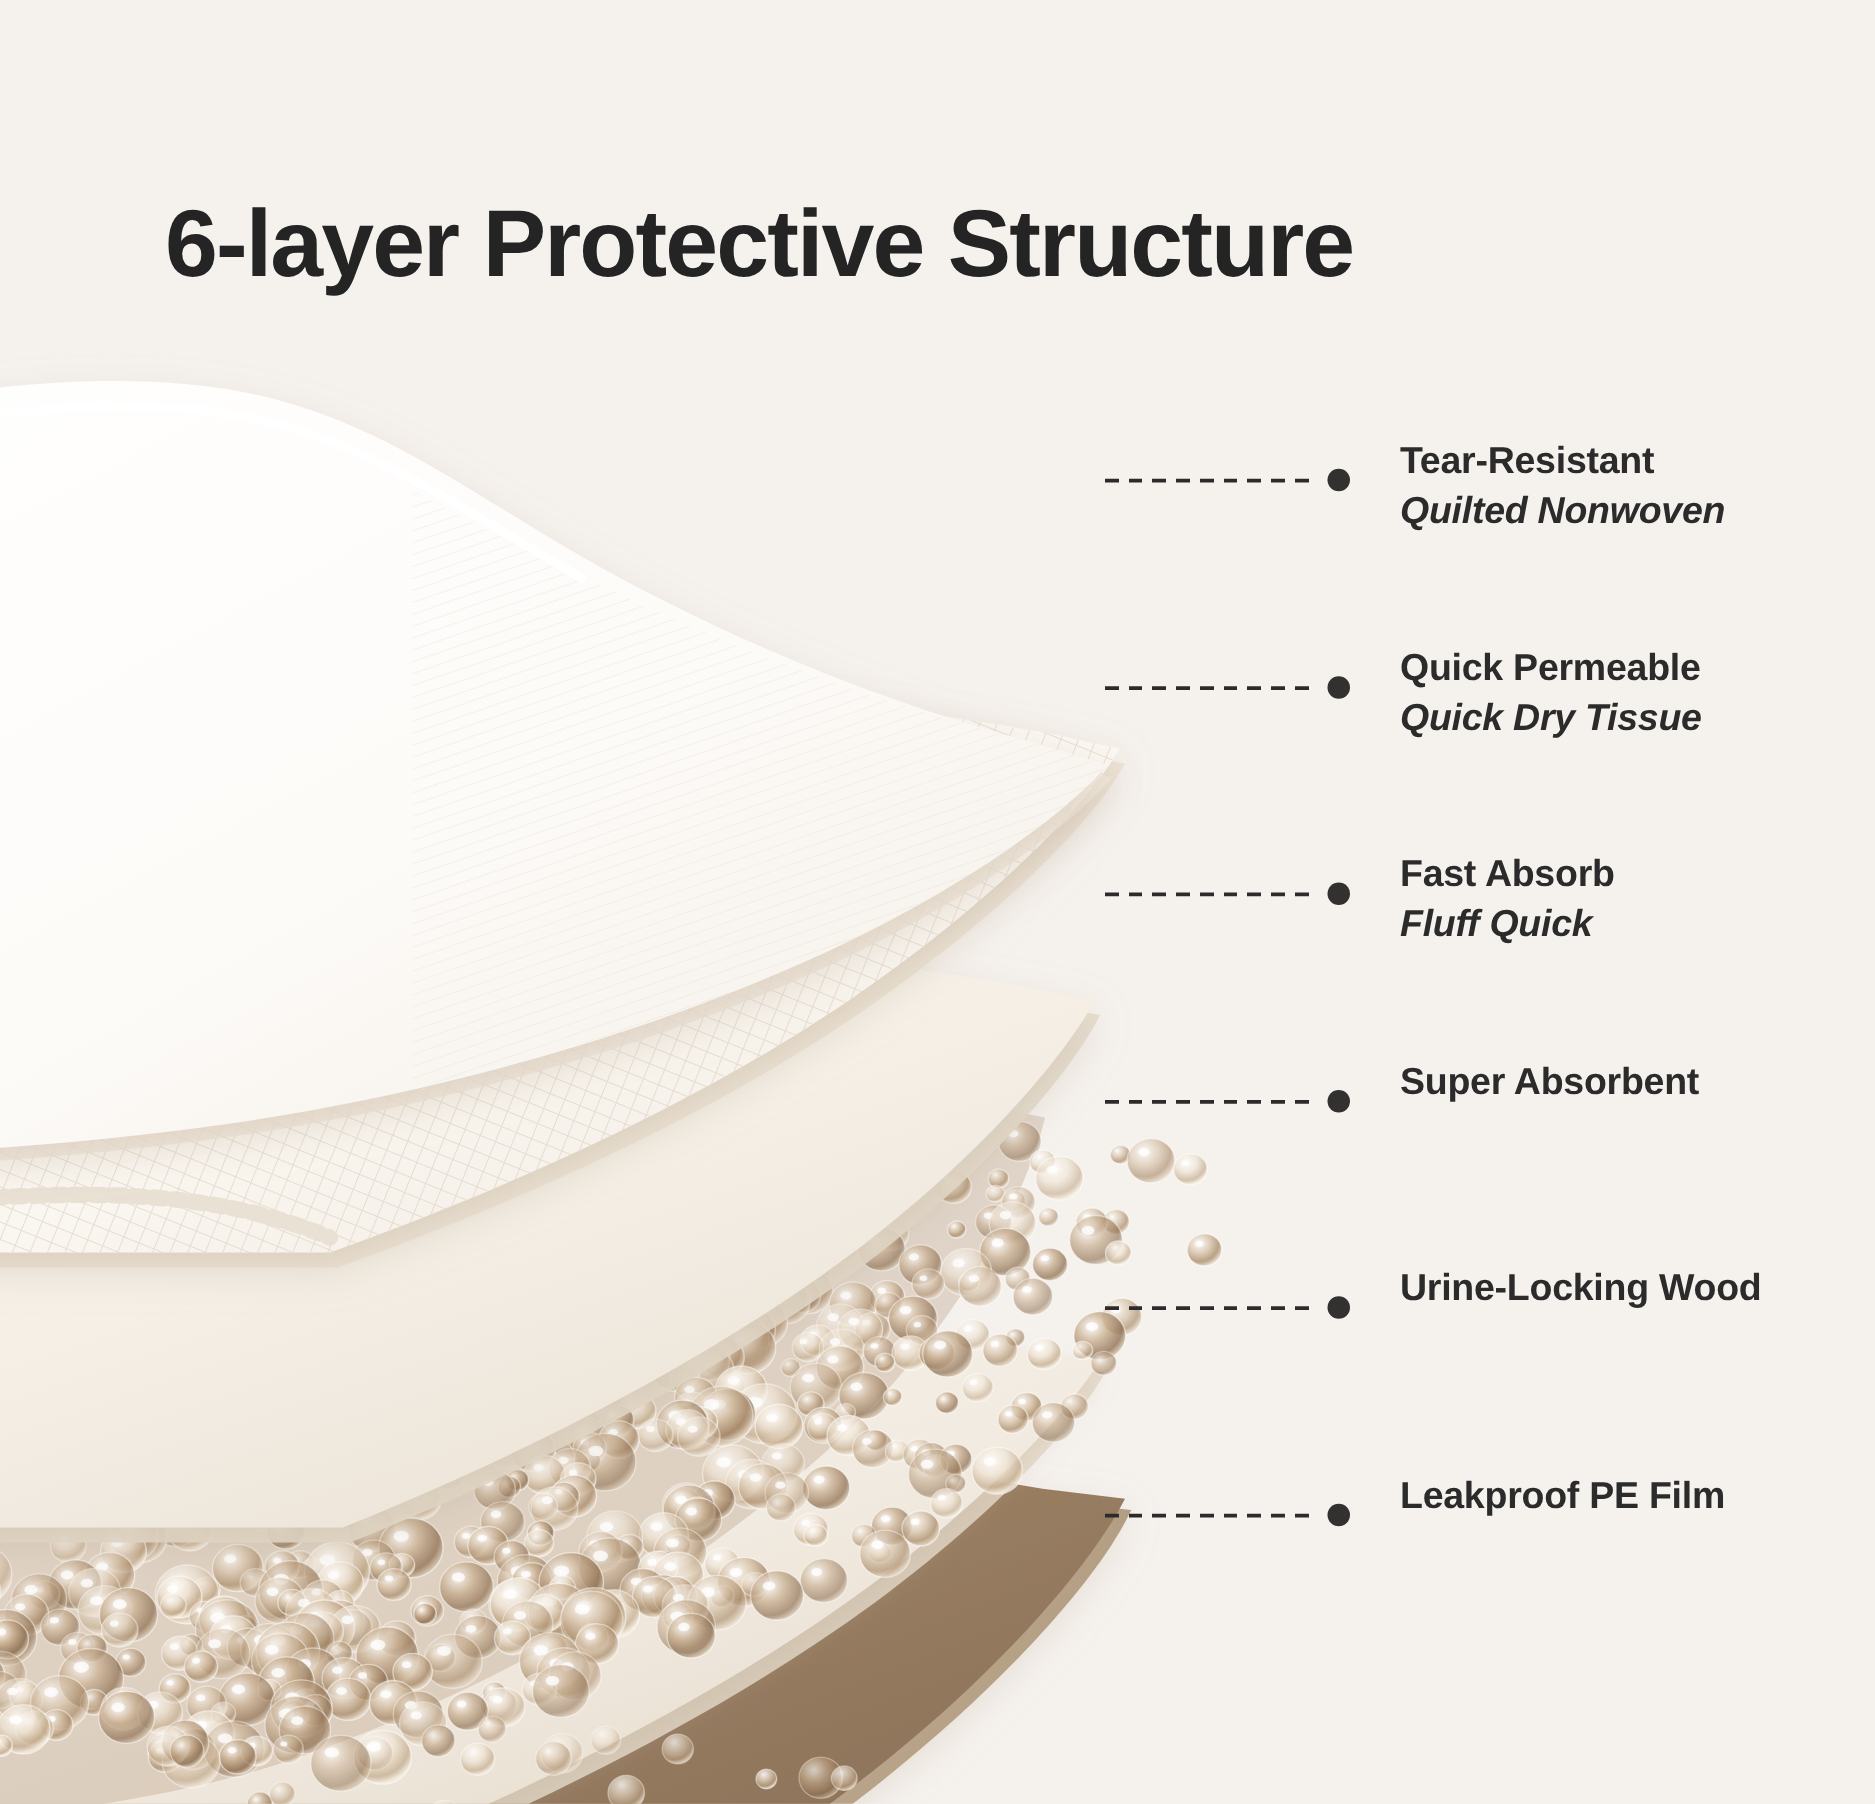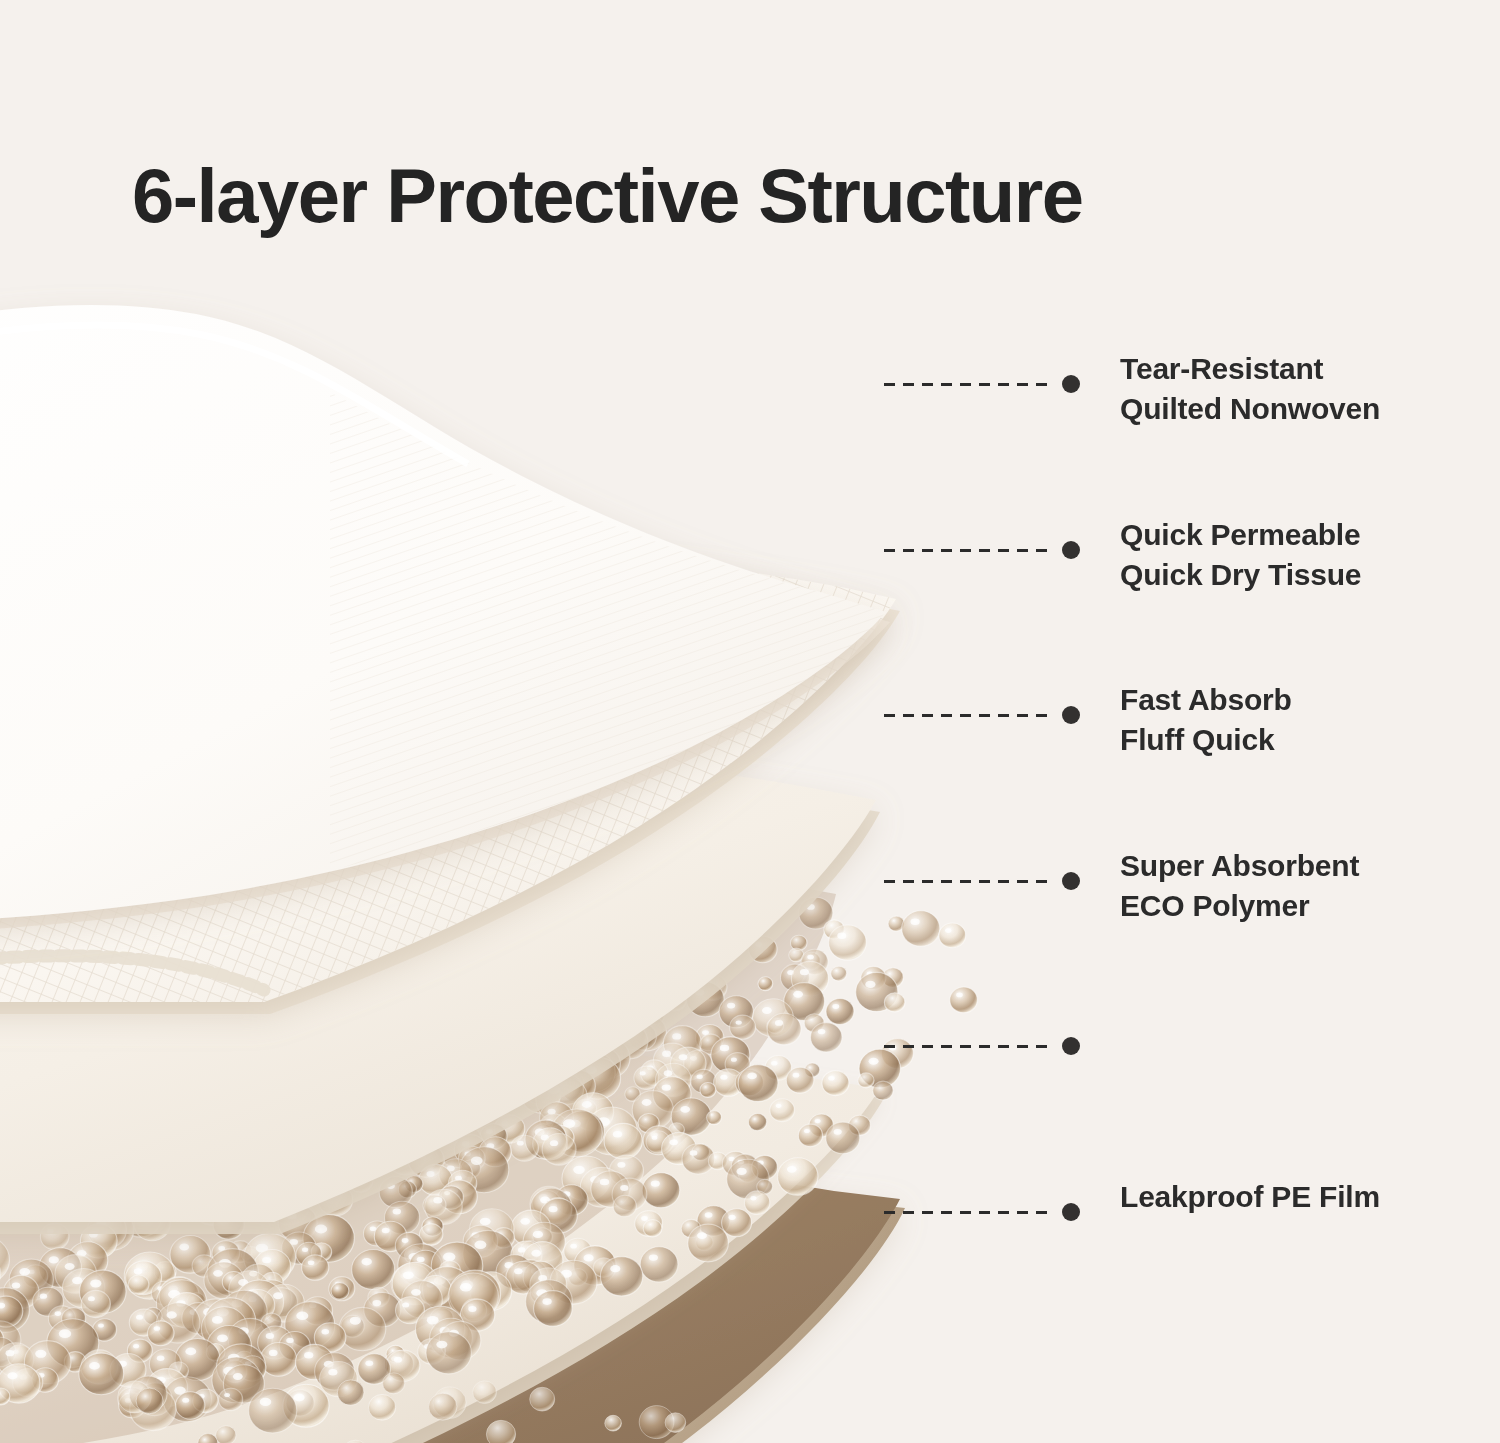--- a/index.html
+++ b/index.html
@@ -68,21 +68,21 @@
   .callout-label {
     position: absolute;
     left: 236px; top: -35px;
     width: 330px;
     font-size: 30px;
     font-weight: 700;
     line-height: 40px;
     color: #2b2b2b;
     letter-spacing: -0.2px;
   }
-  .callout-label .l2 { display: block; }
+  .callout-label .l2 { display: block; font-style: italic; }
 </style>
 </head>
 <body>
 
 <div id="stage">
 
   <h1 id="page-title">6-layer Protective Structure</h1>
 
   <svg id="illustration" viewBox="0 0 1000 1193" preserveAspectRatio="none">
     <defs>
@@ -1647,26 +1647,26 @@
         <div class="callout-label"><span>Quick Permeable</span><span class="l2">Quick Dry Tissue</span></div>
       </div>
       <div class="callout" style="top: 703px;">
         <div class="leader"></div>
         <div class="leader-dot"></div>
         <div class="callout-label"><span>Fast Absorb</span><span class="l2">Fluff Quick</span></div>
       </div>
       <div class="callout" style="top: 869px;">
         <div class="leader"></div>
         <div class="leader-dot"></div>
-        <div class="callout-label"><span>Super Absorbent</span><span class="l2">ECO Polymer</span></div>
+        <div class="callout-label"><span>Super Absorbent</span></div>
       </div>
       <div class="callout" style="top: 1034px;">
         <div class="leader"></div>
         <div class="leader-dot"></div>
-        <div class="callout-label"></div>
+        <div class="callout-label"><span>Urine-Locking Wood</span></div>
       </div>
       <div class="callout" style="top: 1200px;">
         <div class="leader"></div>
         <div class="leader-dot"></div>
         <div class="callout-label"><span>Leakproof PE Film</span></div>
       </div>
     </div>
 
 </div>
 

